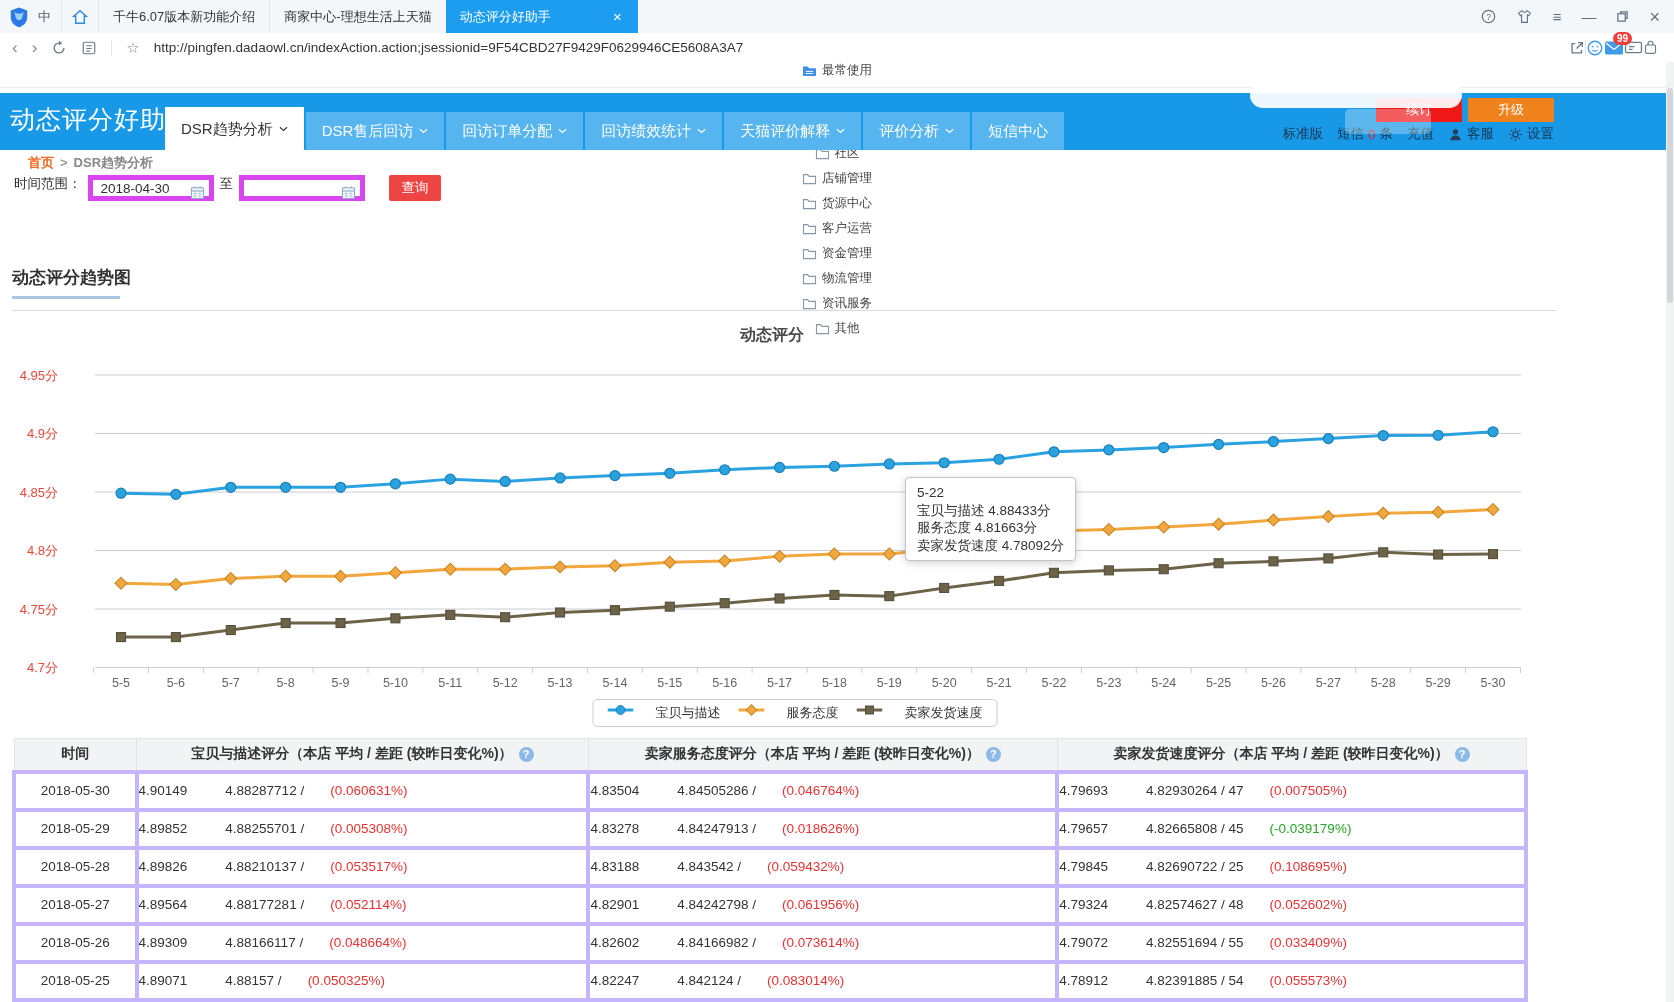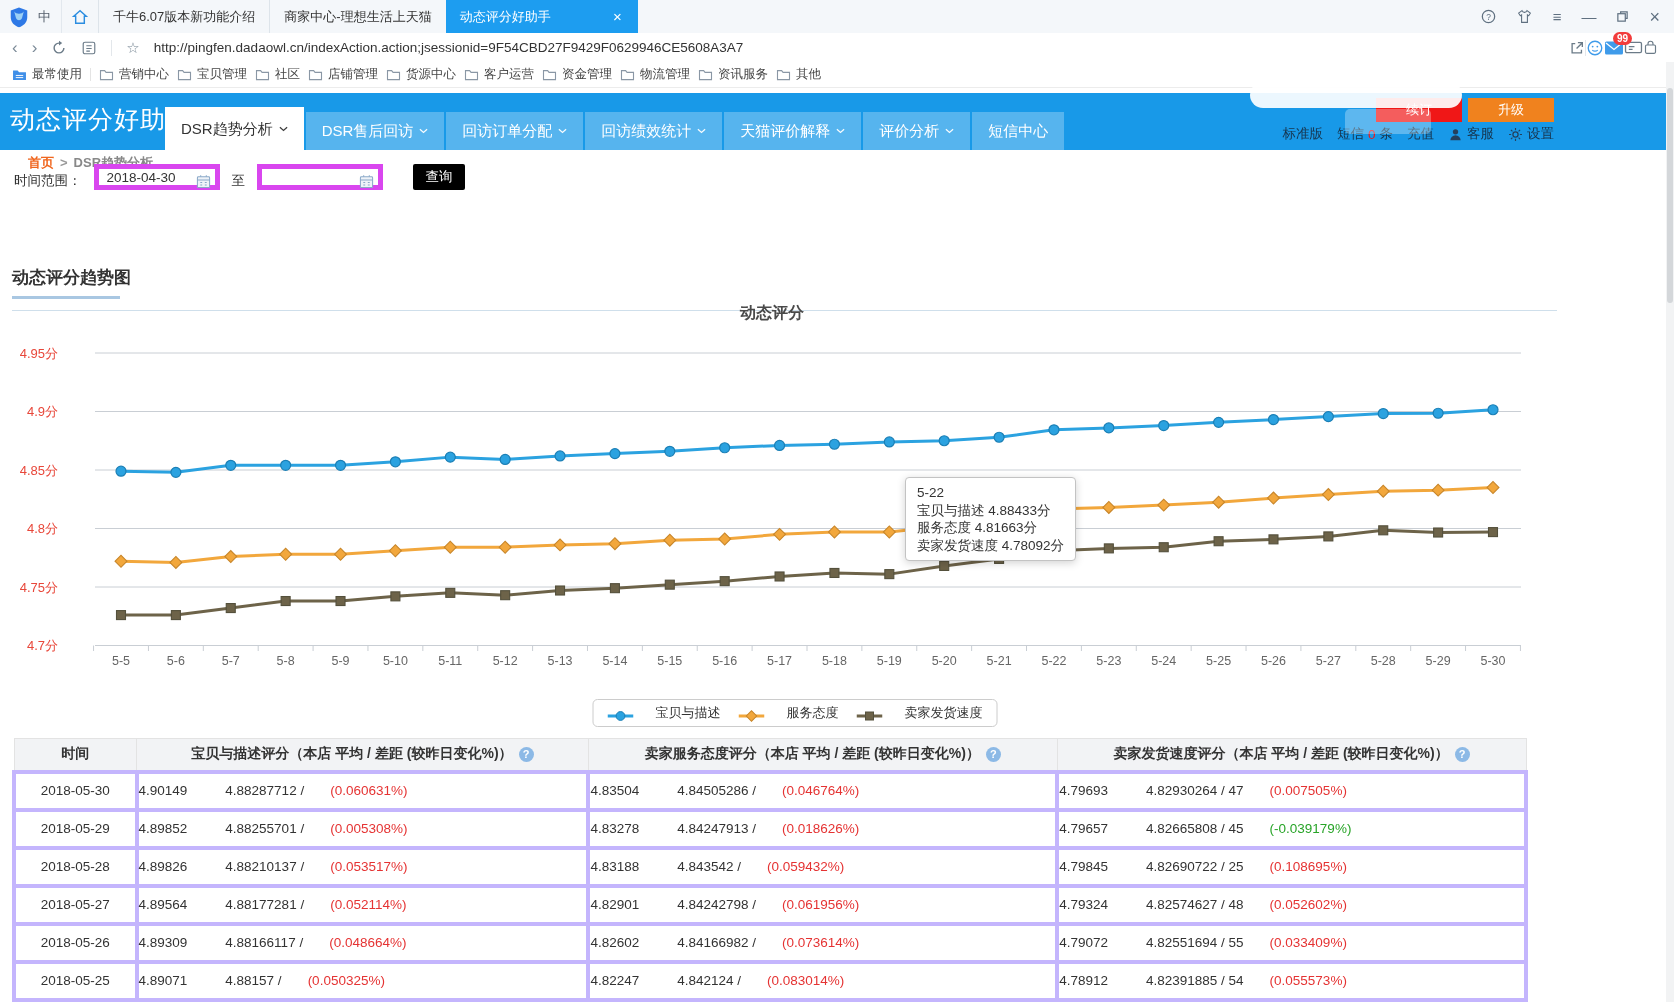--- a/index.html
+++ b/index.html
@@ -29,21 +29,21 @@
   .addr-sep { width:1px; height:16px; background:#e3e7eb; }
   .url-text { flex:1; font-size:13.5px; color:#333; white-space:nowrap; overflow:hidden; }
   .addr-right { display:flex; align-items:center; padding-right:4px; }
   .badge-wrap { position:relative; }
   .badge { position:absolute; top:-8px; left:9px; background:#f23c3c; color:#fff;
     font-size:10px; border-radius:8px; padding:1px 4px; font-weight:bold; }
 
   
   .bookmarks { position:absolute; left:0; top:62px; width:1674px; height:26px;
     background:#fff; border-bottom:1px solid #ececec; display:flex; align-items:center;
-    gap:8px; padding:0 12px; font-size:12.5px; color:#454545; }
+    gap:8px; padding:0 12px; font-size:12.5px; color:#454545;flex-direction:column; }
   .bookmark { display:flex; align-items:center; gap:5px; white-space:nowrap; }
   .bm-sep { width:1px; height:13px; background:#e4e4e4; }
 
   
   .appheader { position:absolute; left:0; top:93px; width:1666px; height:57px; background:#1899e8; }
   .app-title { position:absolute; left:10px; top:10px; font-size:25px; color:#fff; letter-spacing:1px; }
   .appnav { position:absolute; left:165px; bottom:0; display:flex; align-items:flex-end; }
   .appnav .ntab { height:38px; line-height:38px; padding:0 16px; margin-right:2px;
     background:rgba(255,255,255,.27); color:#fff; font-size:15px; display:flex; align-items:center; gap:6px; }
   .appnav .ntab.active { background:#fff; color:#333; height:43px; }
@@ -58,37 +58,37 @@
   .red-num { color:#f01717; }
   .smudge1 { position:absolute; left:1250px; top:82px; width:212px; height:26px;
     background:#fff; opacity:.92; border-radius:13px; }
   .smudge2 { position:absolute; left:1345px; top:109px; width:86px; height:25px;
     background:rgba(255,255,255,.30); border-radius:5px; }
 
   
   .breadcrumb { position:absolute; left:28px; top:154px; font-size:13px; color:#999;font-weight:bold; }
   .breadcrumb .home { color:#f0661e; margin-right:6px; }
   .breadcrumb .cur { margin-left:6px; color:#888; }
-  .filters { position:absolute; left:14px; top:164px; display:flex; align-items:flex-end;
-    gap:12px; font-size:13.5px; color:#333; }
+  .filters { position:absolute; left:14px; top:175px; display:flex; align-items:flex-start;
+    gap:6px; font-size:13.5px; color:#333; }
   .dinput { position:relative; width:126px; height:26px; border:5px solid #d946ef; background:#fff;
     display:flex; align-items:center; padding:0 24px 0 8px; font-size:13.5px; color:#333; }
   .dinput .cal { position:absolute; right:4px; top:5px; }
-  .query-btn { margin-left:18px; width:52px; height:26px; background:#000000; color:#fff;
+  .query-btn { margin-left:18px; width:52px; height:26px; background:#ef4444; color:#fff;
     border:none; font-size:13.5px; border-radius:2px; }
 
   
   .sec-title { position:absolute; left:12px; top:266px; font-size:17px; font-weight:bold; color:#333; }
   .sec-underline { position:absolute; left:12px; top:296px; width:108px; height:3px; background:#a9c7e2; }
   .sec-divider { position:absolute; left:12px; top:310px; width:1545px; height:1px; background:#cfdfeb; }
-  .chart-wrap { position:absolute; left:0; top:294px; width:1560px; height:385px; }
+  .chart-wrap { position:absolute; left:0; top:316px; width:1560px; height:385px; }
   .legend { position:absolute; left:795px; top:699px; transform:translateX(-50%);
     display:flex; align-items:center; gap:18px; border:1px solid #ccc; border-radius:5px;
     padding:4px 14px; background:#fff; }
-  .legend .litem { display:flex; align-items:flex-end; gap:22px; font-size:13px; color:#333; }
+  .legend .litem { display:flex; align-items:flex-start; gap:22px; font-size:13px; color:#333; }
   .tooltip { position:absolute; left:905px; top:477px; background:#fff; border:1px solid #c3c3c3;
     border-radius:4px; box-shadow:0 2px 8px rgba(0,0,0,.18); padding:6px 11px;
     font-size:13.5px; line-height:17.5px; color:#333; white-space:nowrap; z-index:5; }
 
   
   .dtable { position:absolute; left:12px; top:738px; width:1516px; border-collapse:collapse; }
   .dtable th { height:33px; background:#f2f3f5; border:1px solid #e3e3e3; font-size:14px;
     font-weight:bold; color:#333; text-align:center; }
   .dtable td { height:38px; border:4px solid #c4b5fd; font-size:13.5px; color:#333; background:#fff; }
   .th-inner { display:flex; align-items:center; justify-content:center; gap:6px; }

